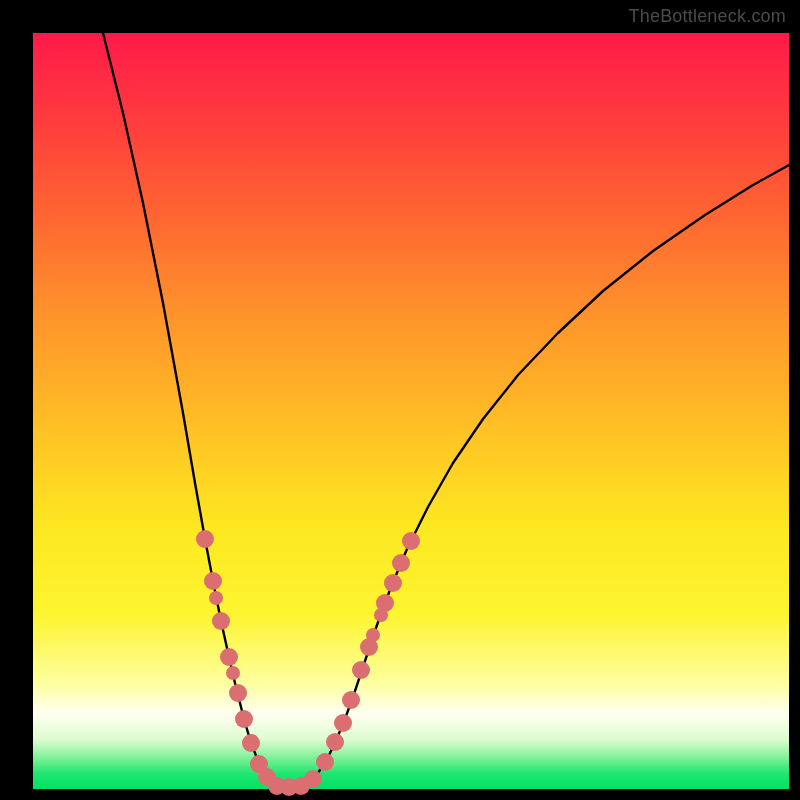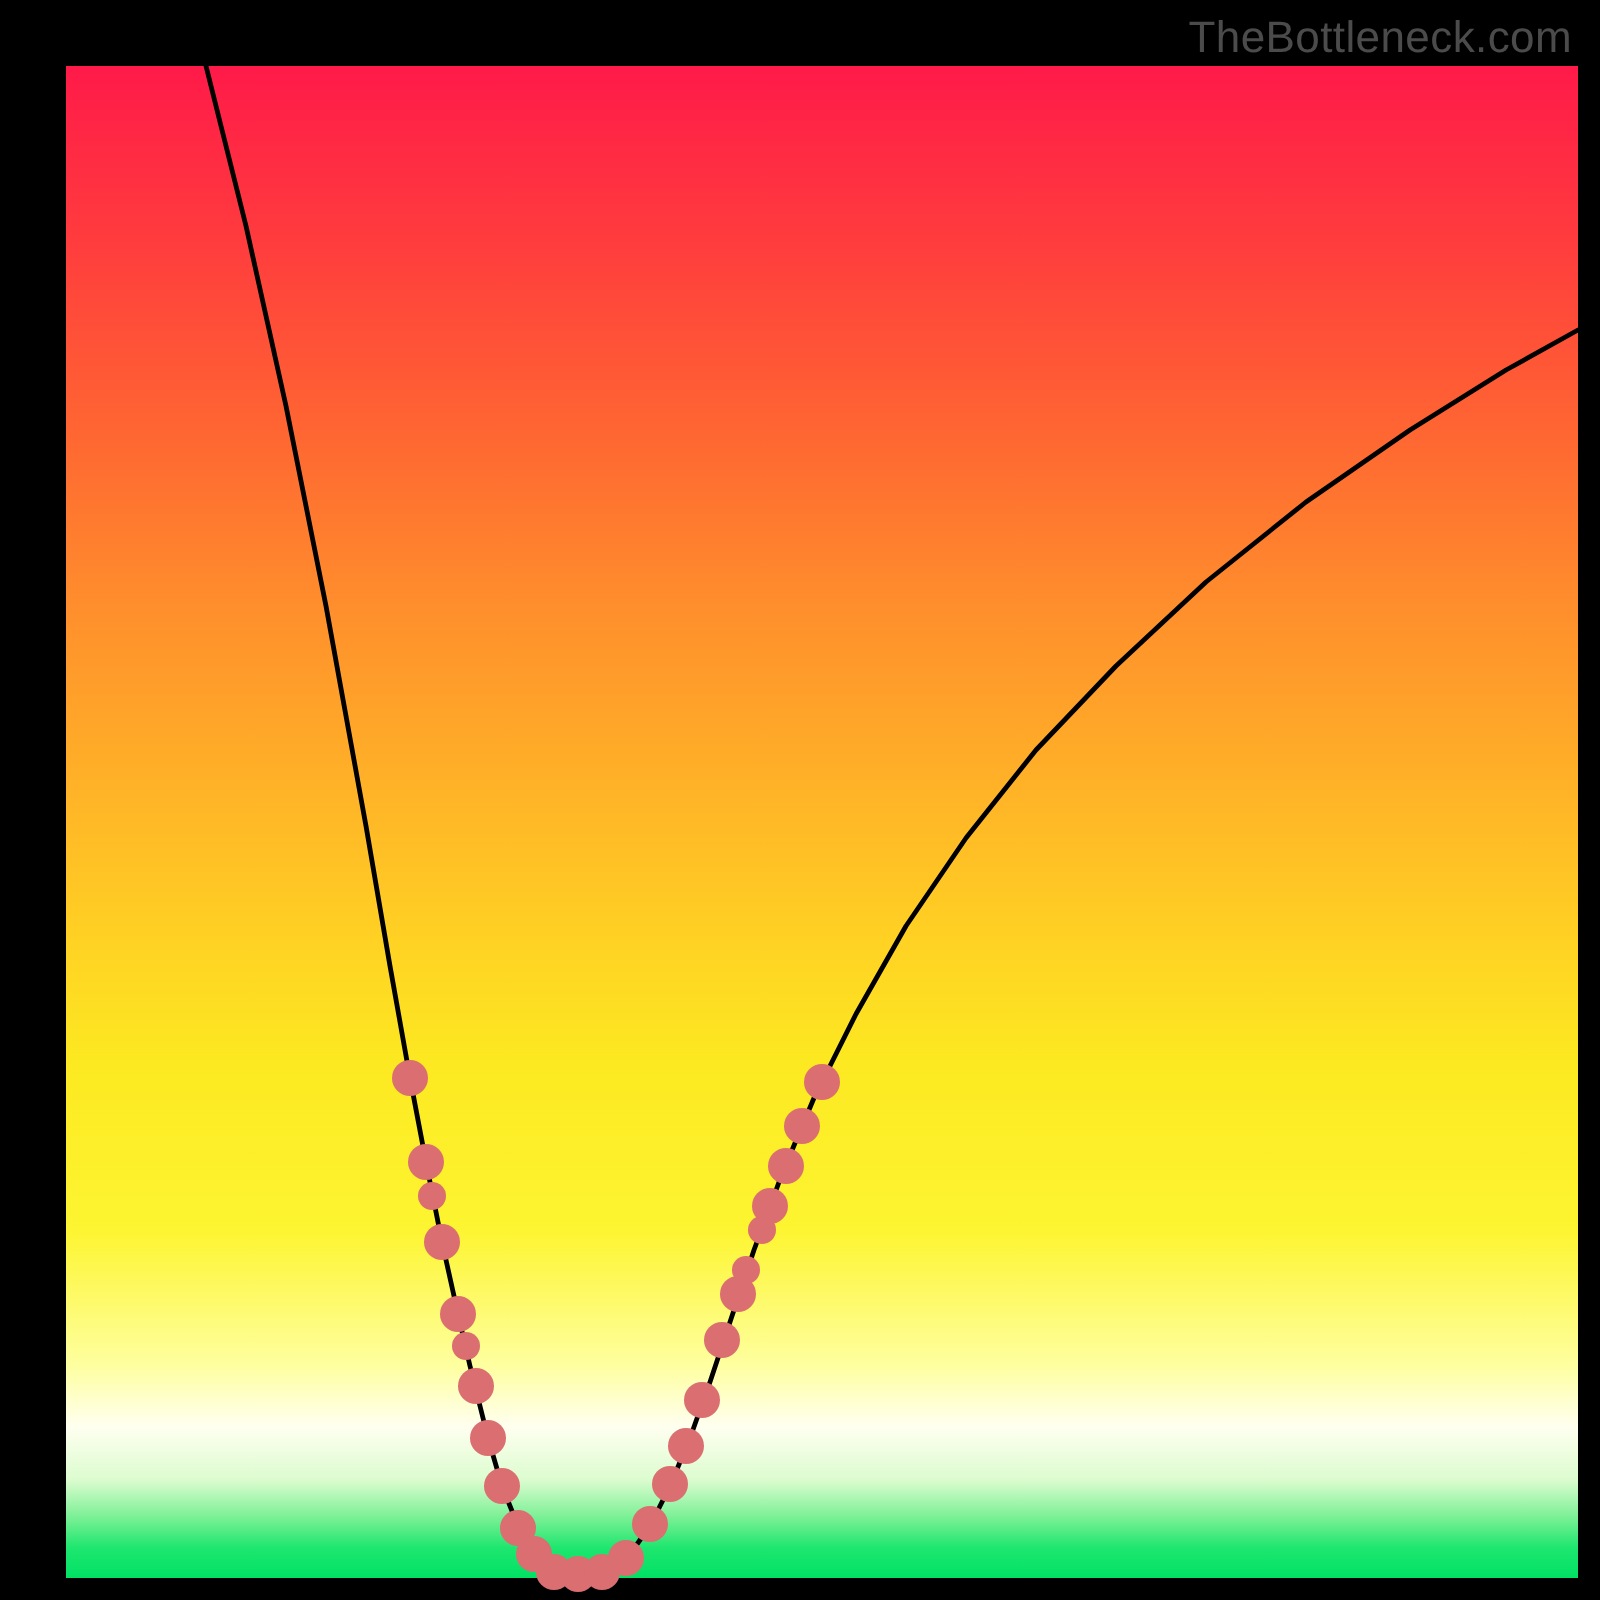--- a/index.html
+++ b/index.html
@@ -38,21 +38,21 @@
       #7af095 96%,
       #1ee66f 98%,
       #00e264 100%
     );
   }
   .watermark {
     position: absolute;
     top: 6px;
     right: 14px;
     color: #4b4b4b;
-    font-size: 22px;
+    font-size: 18px;
     font-weight: 500;
     letter-spacing: 0.2px;
     user-select: none;
   }
   svg.curve {
     position: absolute;
     left: 0;
     top: 0;
     width: 756px;
     height: 756px;

